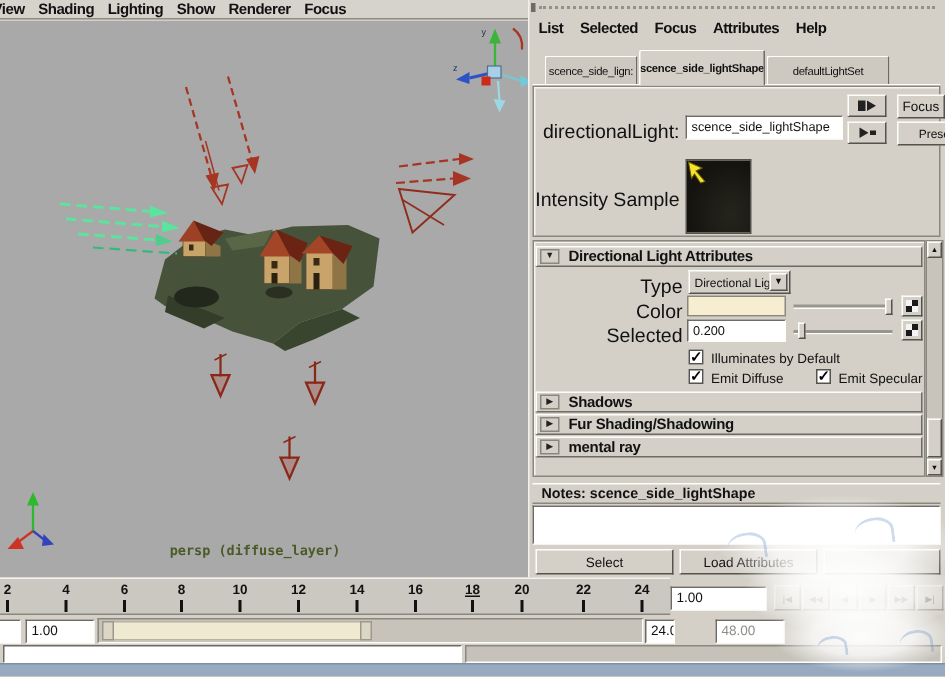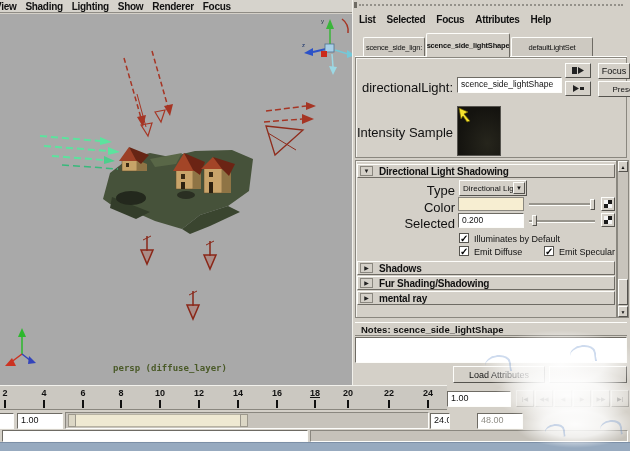--- a/index.html
+++ b/index.html
@@ -250,21 +250,21 @@
        border:1px solid #55534e; background:radial-gradient(ellipse at 70% 75%, #26251c 0%, #14130f 70%);">
     <svg width="16" height="16">
       <polygon points="1,1 10,5 6,7 12,14 9,15 5,9 3,12" fill="#f5e32e" stroke="#6b5e00" stroke-width="0.7"></polygon>
     </svg>
   </div>
 
   <div class="abs groove" style="left:2px; top:160px; width:262px; height:158px; background:#d4d0c8;"></div>
 
   <div class="secbar" style="top:164px;">
     <div class="arrowbox">▼</div>
-    <div class="title">Directional Light Shadowing</div>
+    <div class="title">Directional Light Attributes</div>
   </div>
 
   <div class="lbl" style="left:40px; top:183px; width:62px;">Type</div>
   <div class="btn" style="left:106px; top:180px; width:68px; height:16px; font-size:8px; justify-content:flex-start; padding-left:3px;">Directional Light</div>
   <div class="btn" style="left:160px; top:182px; width:12px; height:12px; font-size:6px;">▼</div>
 
   <div class="lbl" style="left:40px; top:200px; width:62px;">Color</div>
   <div class="abs" style="left:105px; top:197px; width:66px; height:14px; background:#f7eed2; border:1px solid #8a877f;"></div>
   <div class="slider-track" style="left:176px; top:203px; width:66px;"></div>
   <div class="slider-handle" style="left:237px; top:199px;"></div>
@@ -300,20 +300,21 @@
     <div class="btn" style="left:0; top:0; width:10px; height:11px; font-size:5px;">▲</div>
     <div class="btn" style="left:0; top:145px; width:10px; height:11px; font-size:5px;">▼</div>
     <div class="btn" style="left:0; top:118px; width:10px; height:26px;"></div>
   </div>
 
   <div class="abs" style="left:2px; top:322px; width:272px; height:14px; border-top:1px solid #fdfdfa;
        display:flex; align-items:center; font-size:9.5px; font-weight:bold; padding-left:6px;
        border-bottom:1px solid #8a877f;">Notes: scence_side_lightShape</div>
   <div class="abs sunken" style="left:2px; top:337px; width:272px; height:26px;"></div>
 
+  <div class="btn" style="left:4px; top:366px; width:92px; height:17px;">Select</div>
   <div class="btn" style="left:100px; top:366px; width:92px; height:17px;">Load Attributes</div>
   <div class="btn" style="left:196px; top:366px; width:78px; height:17px;"></div>
 </div>
 
 <div class="abs" id="ruler">
   <span class="fnum" style="left:-3px;">2</span>
   <span class="fnum" style="left:36px;">4</span>
   <span class="fnum" style="left:75px;">6</span>
   <span class="fnum" style="left:113px;">8</span>
   <span class="fnum" style="left:152px;">10</span>

